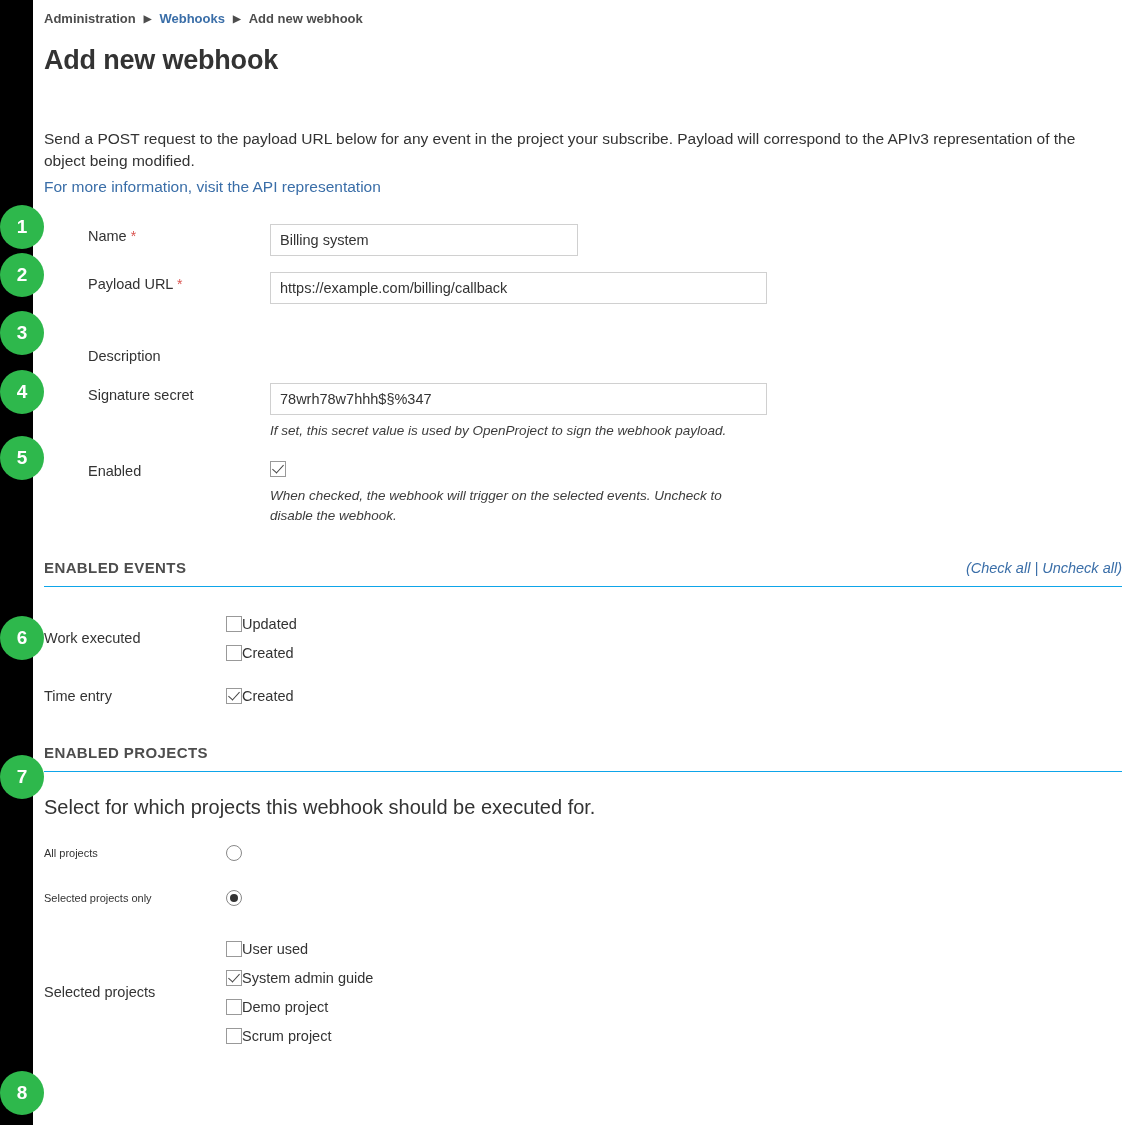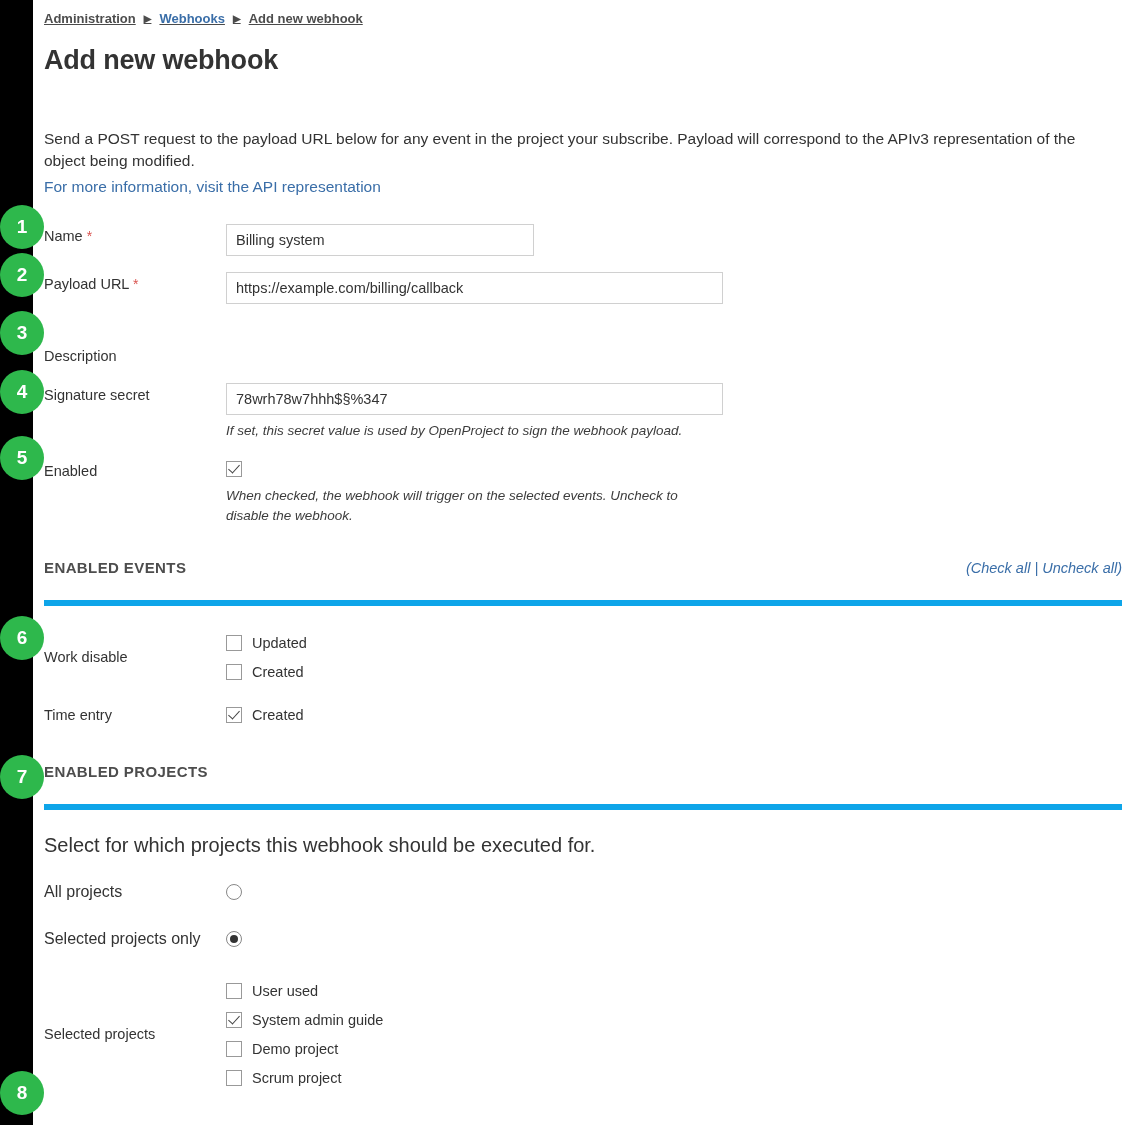--- a/index.html
+++ b/index.html
@@ -55,21 +55,20 @@
 
   
   .breadcrumb {
     padding-top: 11px;
     font-size: 13px;
     color: #4a4a4a;
     display: flex;
     align-items: center;
     gap: 6px;
     font-weight: 600;
-    text-decoration: underline;
   }
   .breadcrumb .crumb { color: #4d4d4d; }
   .breadcrumb .crumb.link { color: #3a6ea8; }
   .breadcrumb .sep {
     color: #4d4d4d;
     font-size: 10px;
     line-height: 1;
     padding: 0 2px;
   }
 
@@ -102,20 +101,21 @@
     display: flex;
     align-items: flex-start;
     position: relative;
   }
   .form-label {
     width: 182px;
     flex: 0 0 182px;
     font-size: 14.5px;
     color: #333333;
     padding-top: 4px;
+    margin-left: 44px;
   }
   .req { color: #d9534f; font-size: 14px; }
 
   .field-col { flex: 1; }
 
   input.text-input, textarea.text-area {
     font-family: "Liberation Sans", sans-serif;
     font-size: 14.5px;
     color: #333333;
     border: 1px solid #d0d0d0;
@@ -193,22 +193,22 @@
     border-radius: 50%;
     background: #333333;
   }
 
   
   .section-head {
     margin-top: 34px;
     display: flex;
     align-items: baseline;
     justify-content: space-between;
-    padding-bottom: 24px;
-    border-bottom: 6px solid #0ea5e9;
+    padding-bottom: 10px;
+    border-bottom: 1px solid #0ea5e9;
     padding-right: 0px;
   }
   .section-title {
     font-size: 15px;
     font-weight: bold;
     color: #4d4d4d;
     letter-spacing: 0.4px;
   }
   .toggle-links {
     font-size: 14.5px;
@@ -223,40 +223,39 @@
   .event-label {
     width: 182px;
     flex: 0 0 182px;
     font-size: 14.5px;
     color: #333333;
   }
   .event-opts { flex: 1; }
   .opt {
     display: flex;
     align-items: center;
-    gap: 10px;
     height: 29px;
   }
   .opt-label { font-size: 14.5px; color: #333333; }
 
   .proj-intro {
     margin-top: 24px;
     font-size: 20px;
     color: #333333;
   }
 
   .radio-row {
     display: flex;
     align-items: center;
     margin-top: 26px;
   }
   .radio-row .rlabel {
     width: 182px;
     flex: 0 0 182px;
-    font-size: 16px;
+    font-size: 11px;
     color: #333333;
   }
 
   .proj-row {
     display: flex;
     align-items: center;
     margin-top: 28px;
   }
   .proj-row .plabel {
     width: 182px;
@@ -333,21 +332,21 @@
       </div>
     </div>
 
     <div class="section-head">
       <span class="section-title">ENABLED EVENTS</span>
       <span class="toggle-links"><span>(</span><a href="#">Check all</a><span> | </span><a href="#">Uncheck all</a><span>)</span></span>
     </div>
 
     <div class="events">
       <div class="event-row">
-        <div class="event-label">Work disable</div>
+        <div class="event-label">Work executed</div>
         <div class="event-opts">
           <div class="opt">
             <span class="cbx"></span>
             <span class="opt-label">Updated</span>
           </div>
           <div class="opt">
             <span class="cbx"></span>
             <span class="opt-label">Created</span>
           </div>
         </div>

